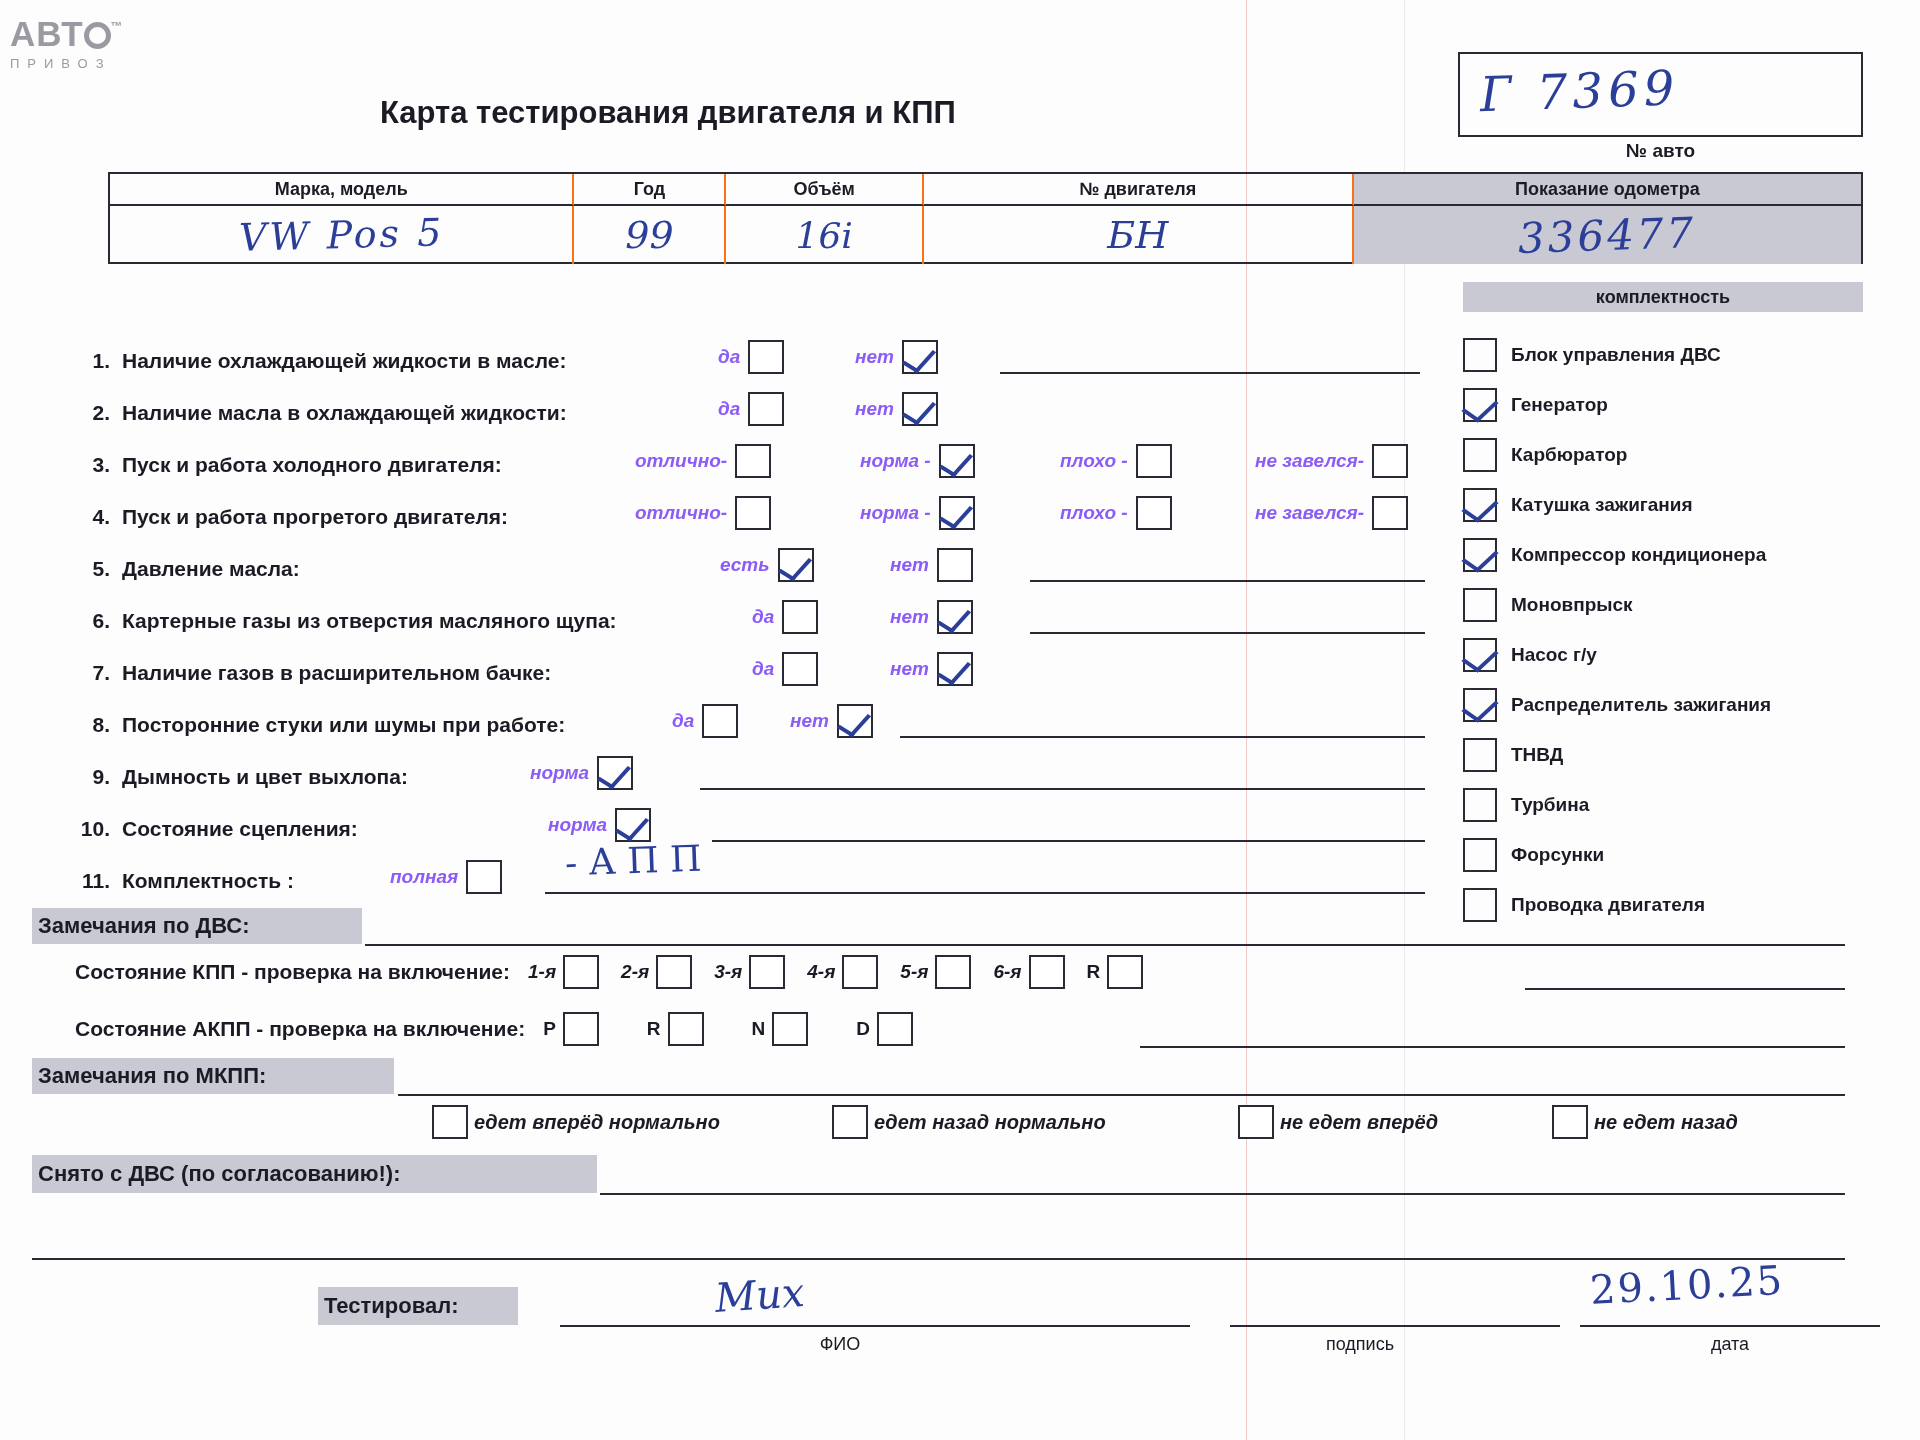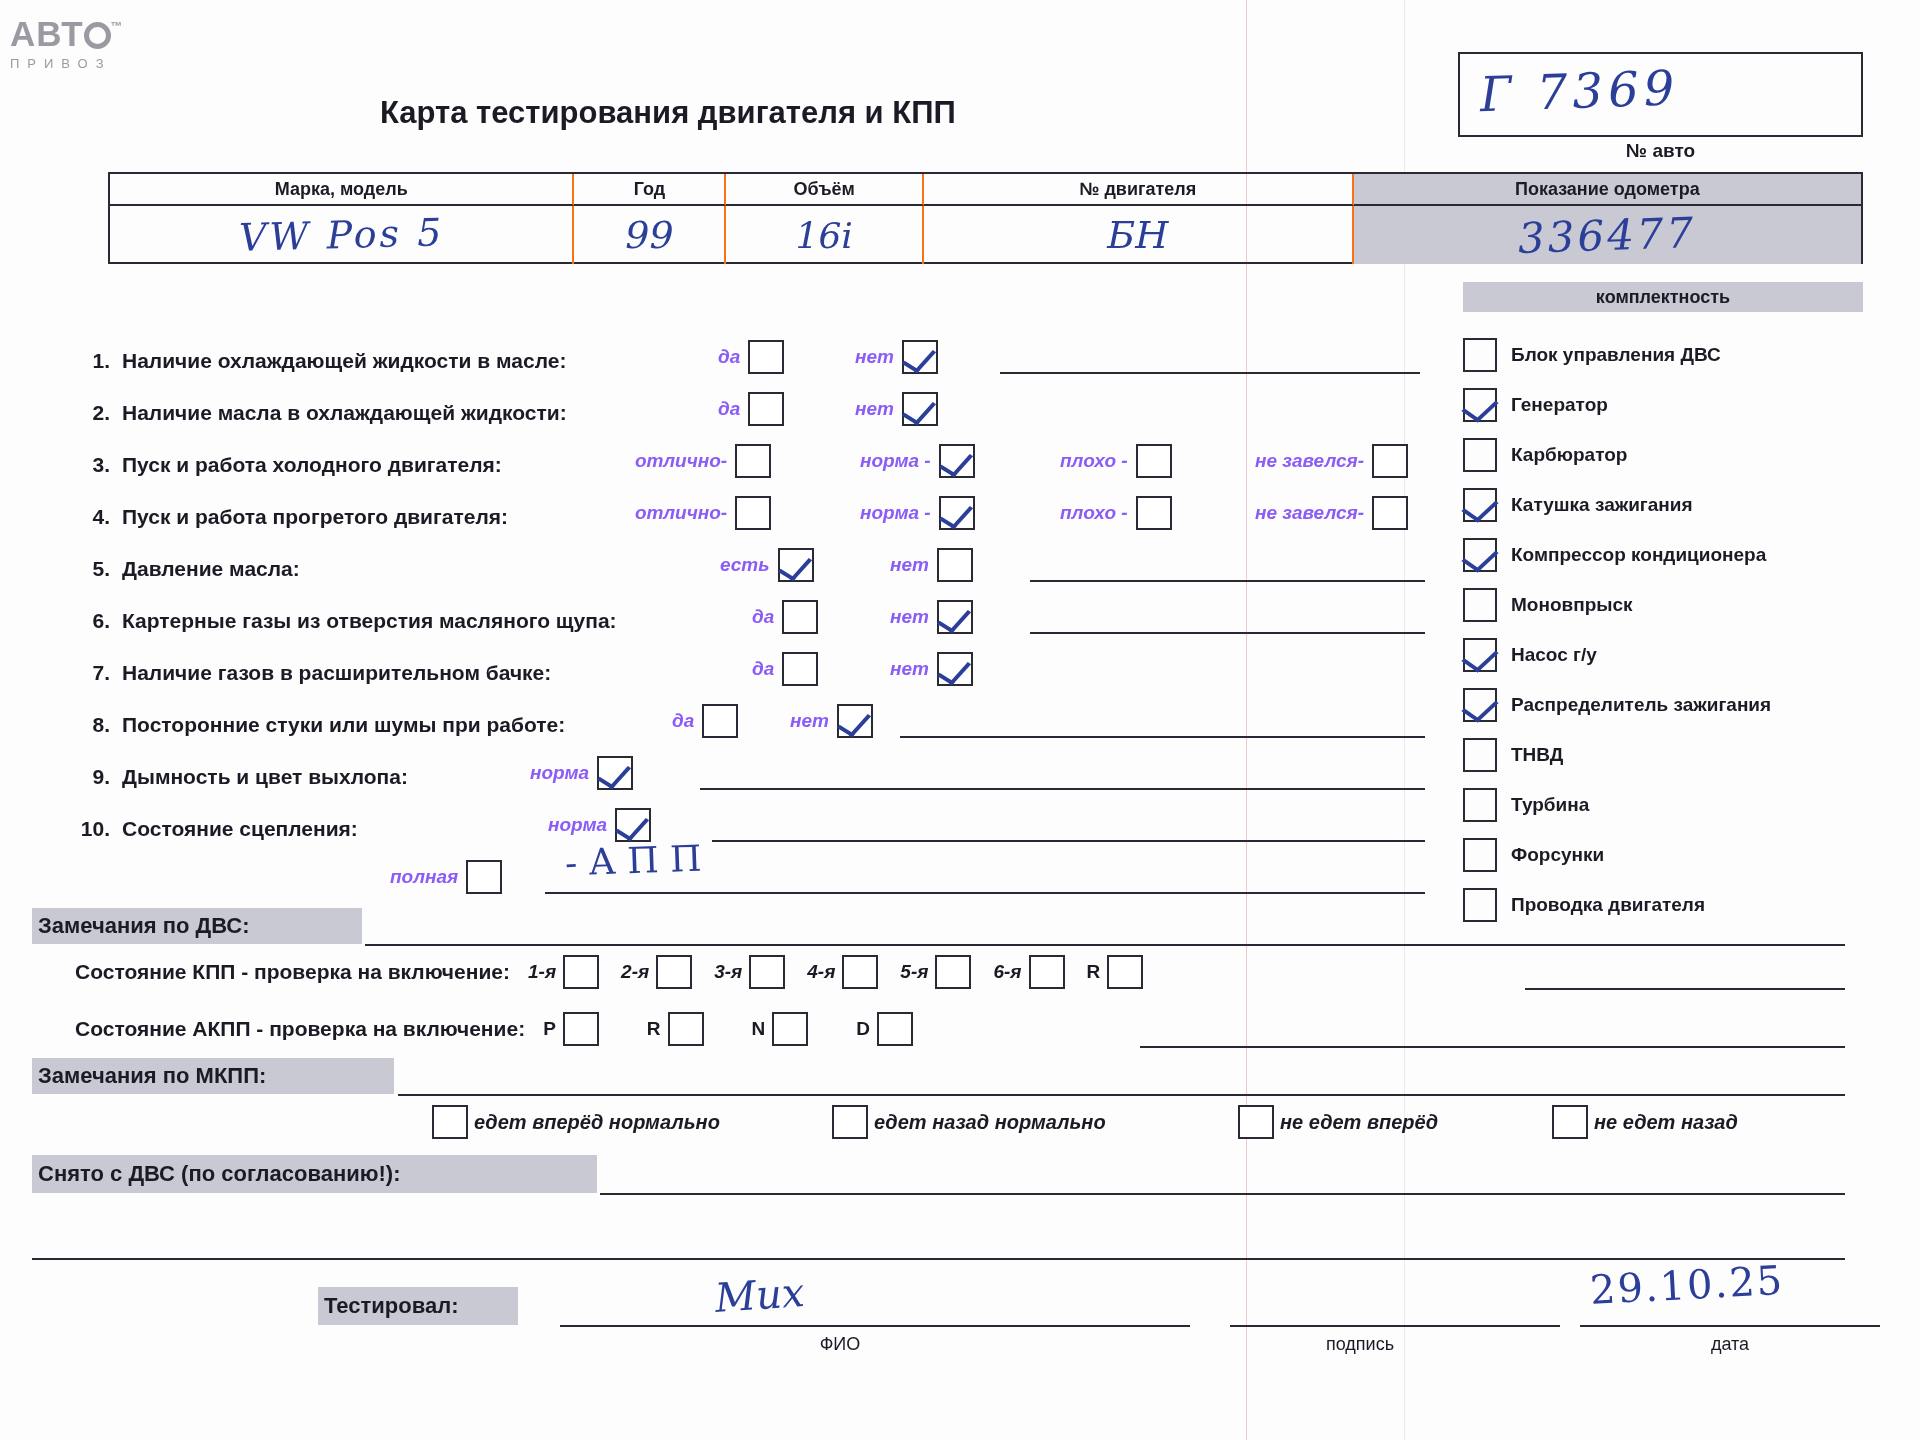--- a/index.html
+++ b/index.html
@@ -487,20 +487,24 @@
   <div class="q" style="top:806px">
     <div class="q-num">10.</div>
     <div class="q-text">Состояние сцепления:</div>
   </div>
   <div class="opt" style="left:548px; top:808px">
       <span class="opt-lbl">норма</span>
       <span class="cb tick"></span>
     </div>
   <div class="rule" style="left:712px; top:840px; width:713px"></div>
 
+  <div class="q" style="top:858px">
+    <div class="q-num">11.</div>
+    <div class="q-text">Комплектность :</div>
+  </div>
   <div class="opt" style="left:390px; top:860px">
       <span class="opt-lbl">полная</span>
       <span class="cb"></span>
     </div>
   <div class="hw-free" style="left:565px; top:840px">- А П П</div>
   <div class="rule" style="left:545px; top:892px; width:880px"></div>
 
   <div class="bar" style="left:32px; top:908px; width:330px; height:36px">Замечания по ДВС:</div>
   <div class="rule" style="left:365px; top:944px; width:1480px"></div>
 

